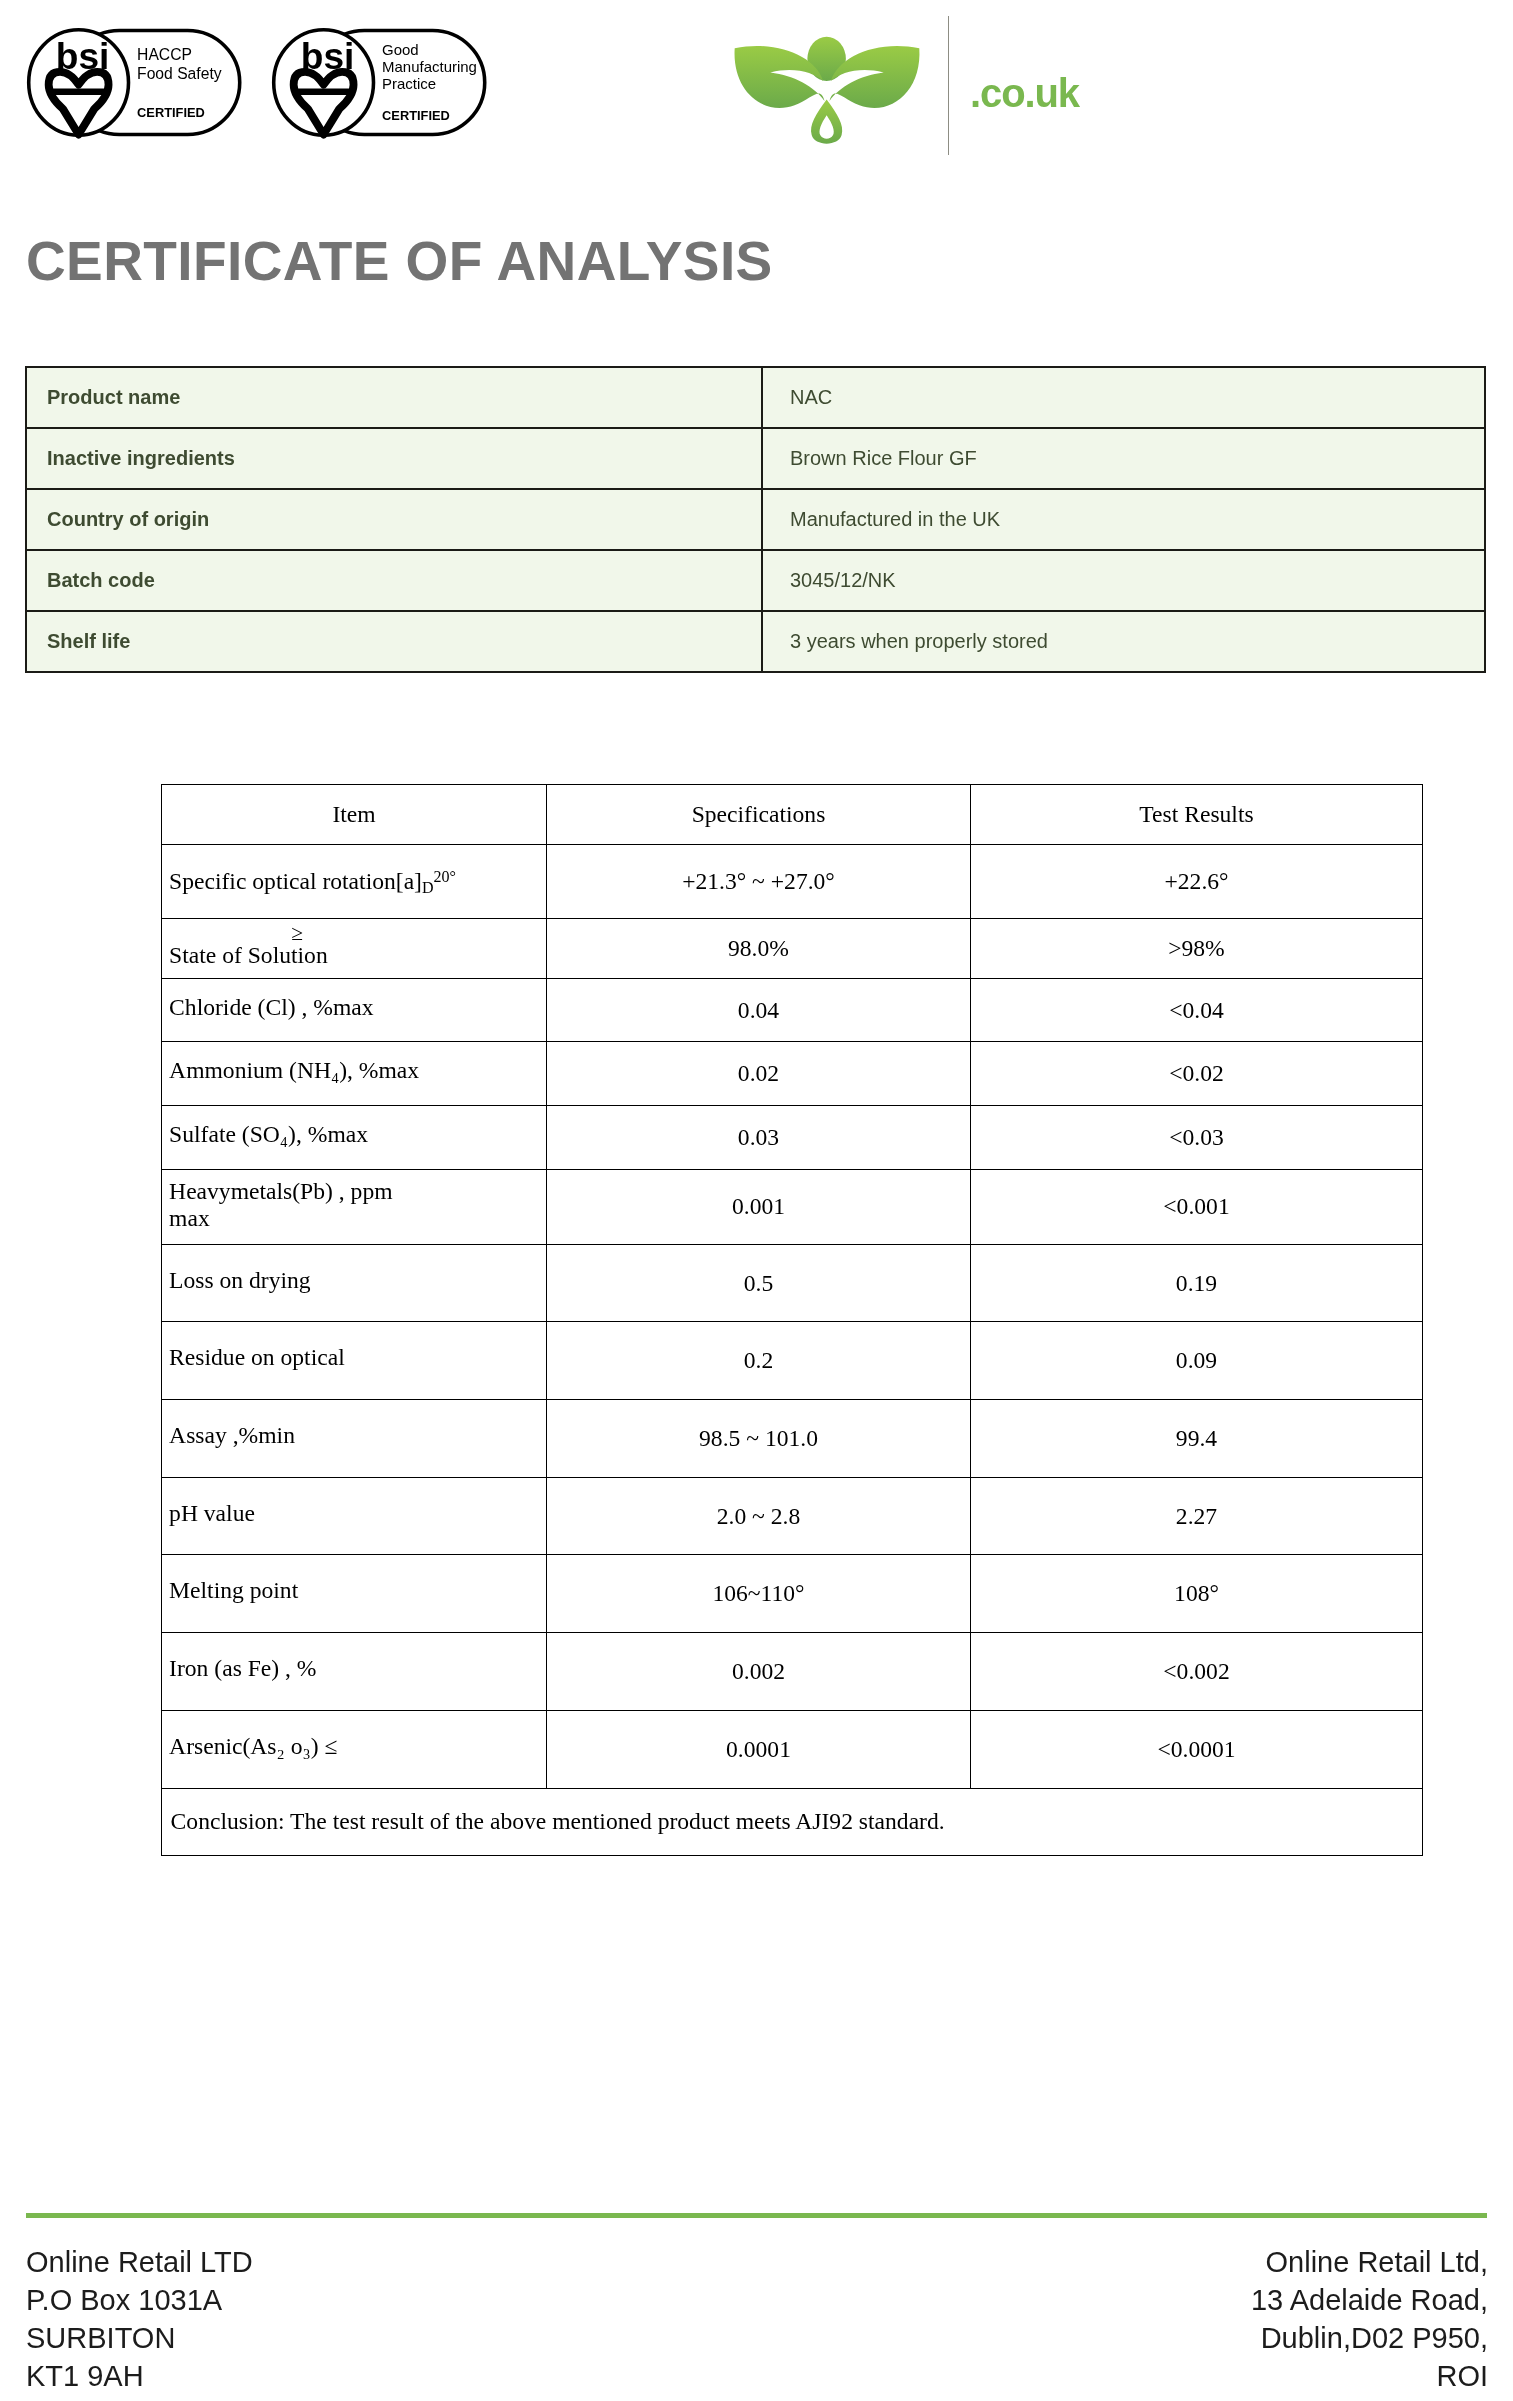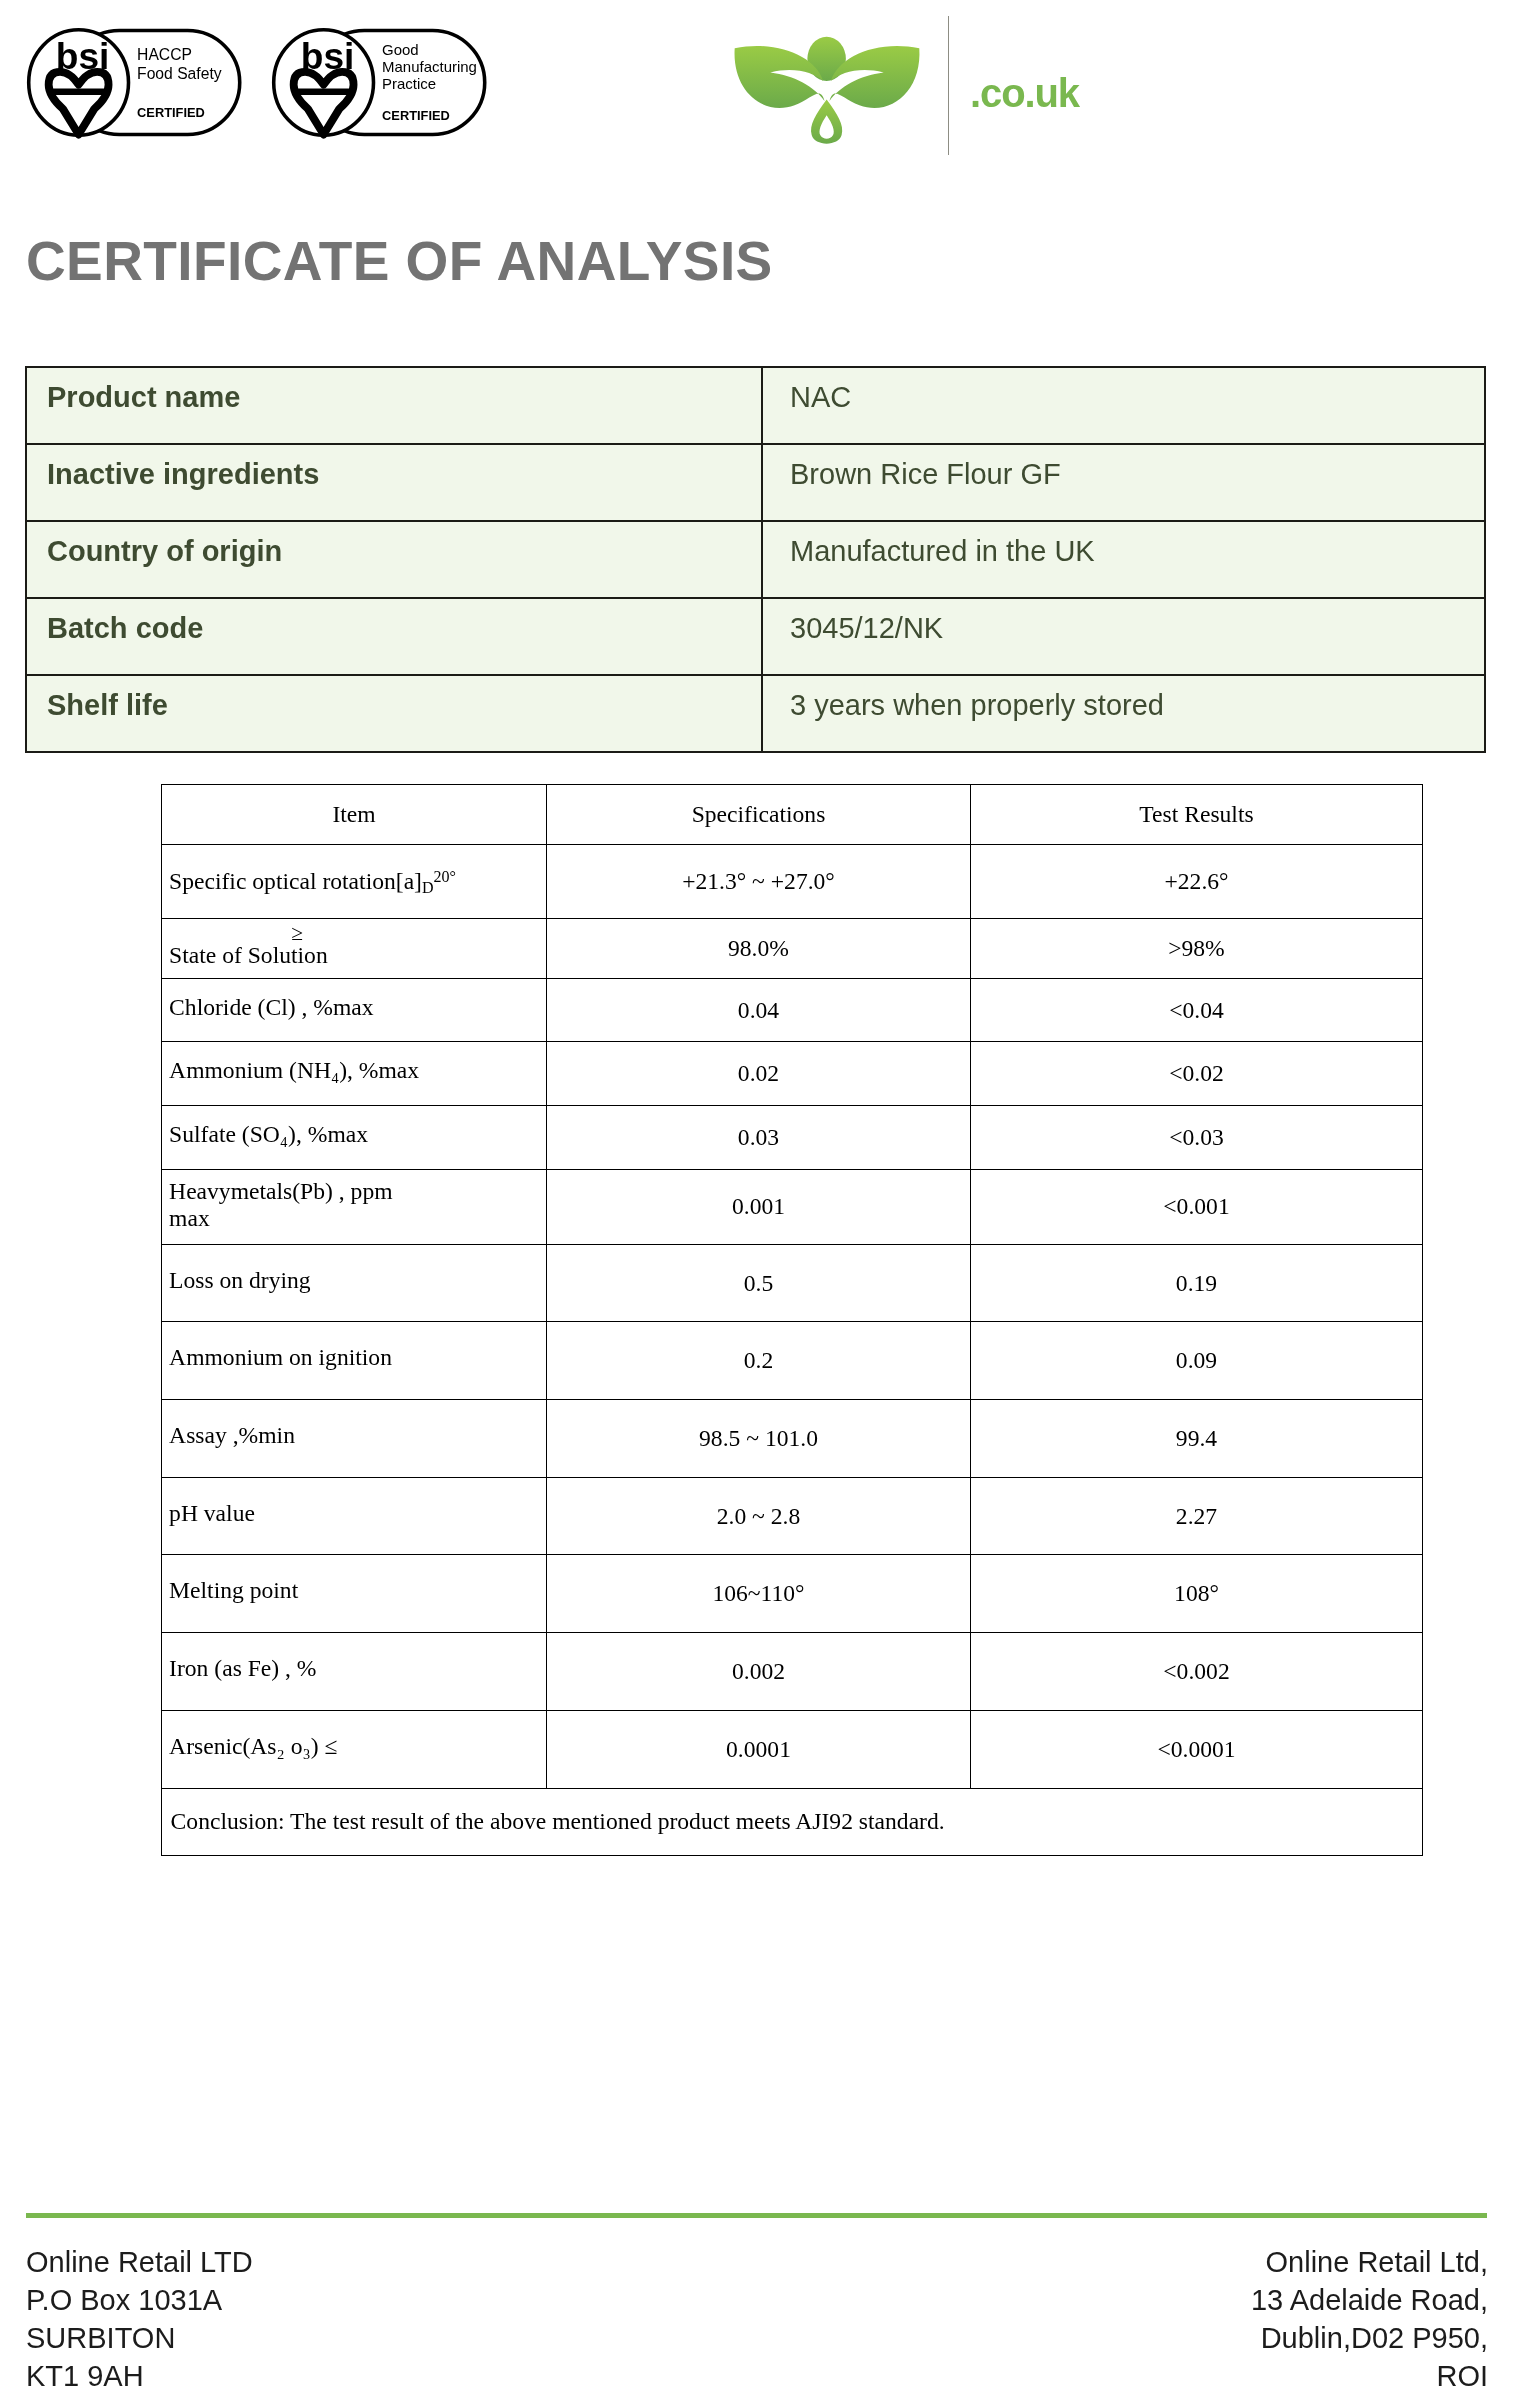--- a/index.html
+++ b/index.html
@@ -85,22 +85,22 @@
     position: absolute;
     left: 25px; top: 366px;
     width: 1461px;
     border-collapse: collapse;
     table-layout: fixed;
   }
   #product-table td {
     background: #f1f7ea;
     border: 2.1px solid #1b1b16;
     height: 59px;
-    padding: 0 0 16px 20px;
-    font-size: 29px;
+    padding: 0 0 0 20px;
+    font-size: 20px;
     color: #3e4b31;
     vertical-align: middle;
     overflow: hidden;
     white-space: nowrap;
   }
   #product-table td.pt-label {
     width: 714px;
     font-weight: bold;
   }
   #product-table td.pt-value {
@@ -365,21 +365,21 @@
       <td class="sp-val">&lt;0.001</td>
     </tr>
 
     <tr class="r-tall">
       <td class="sp-item bottom-item">Loss on drying</td>
       <td class="sp-val">0.5</td>
       <td class="sp-val">0.19</td>
     </tr>
 
     <tr class="r-tall">
-      <td class="sp-item bottom-item">Ammonium on ignition</td>
+      <td class="sp-item bottom-item">Residue on optical</td>
       <td class="sp-val">0.2</td>
       <td class="sp-val">0.09</td>
     </tr>
 
     <tr class="r-tall">
       <td class="sp-item bottom-item">
         <span class="item-flow">
           <span>Assay ,%</span>
           <span class="item-trail">min</span>
         </span>

